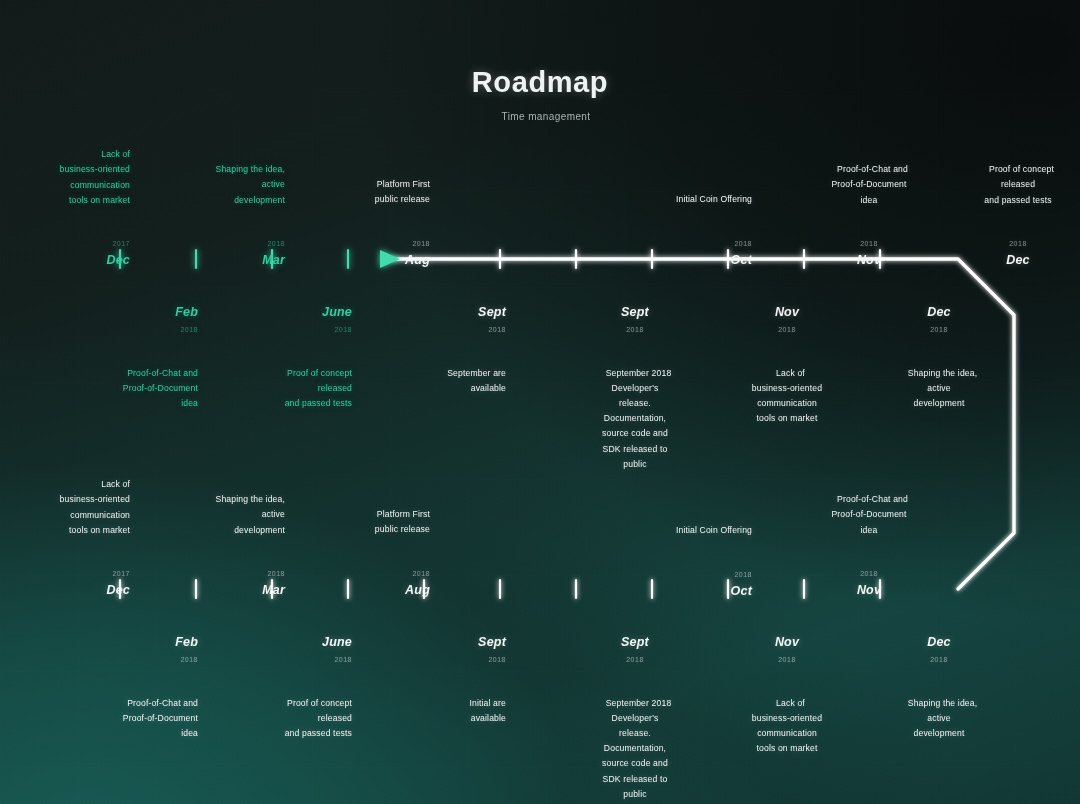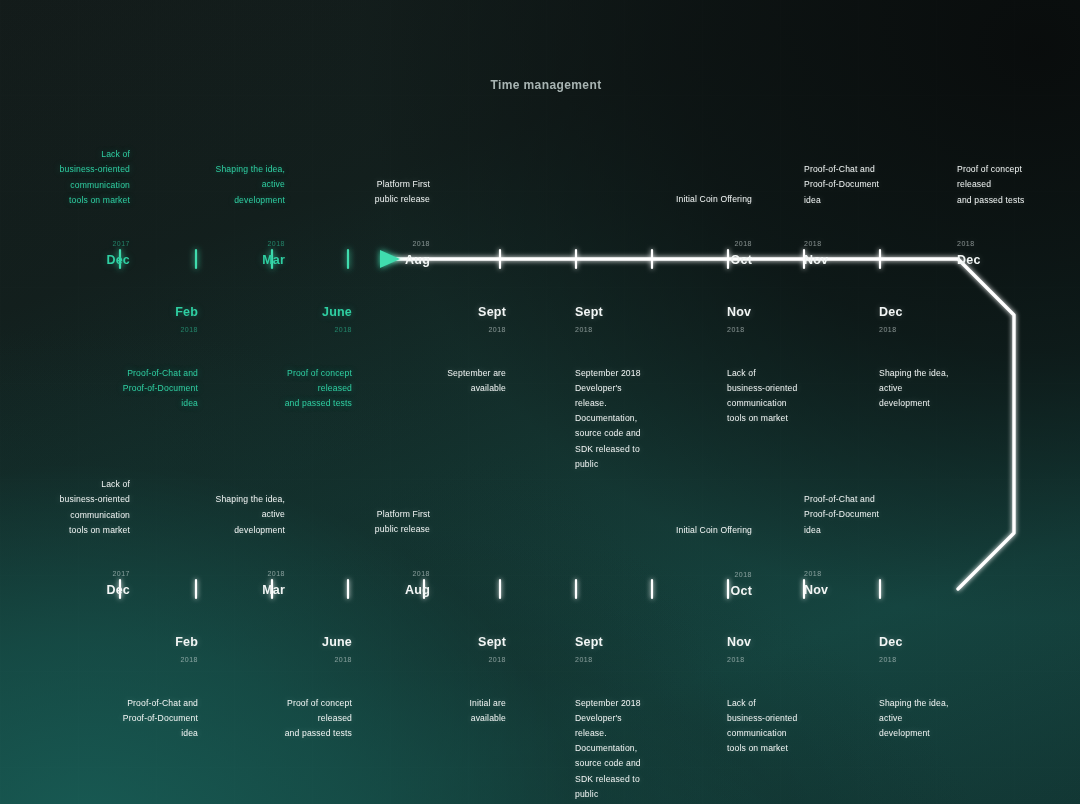--- a/index.html
+++ b/index.html
@@ -41,22 +41,22 @@
   }
   .title {
     font-size: 29px;
     font-weight: bold;
     color: #eef3f2;
     letter-spacing: 0.6px;
     text-shadow: 0 0 10px rgba(255,255,255,0.28);
   }
   .subtitle {
     margin-top: 12px;
-    font-size: 12px;
-    font-weight: bold;
+    font-size: 10px;
+    font-weight: normal;
     color: #c9d6d4;
     letter-spacing: 0.4px;
     opacity: 0.82;
     padding-left: 12px;
   }
 
   svg.wires {
     position: absolute;
     inset: 0;
     width: 1080px;
@@ -65,50 +65,52 @@
   }
 
   
   .lbl {
     position: absolute;
     font-size: 8.6px;
     line-height: 15.2px;
     letter-spacing: 0.15px;
     white-space: pre-line;
   }
-  .desc { font-weight: normal; }
+  .desc { font-weight: normal; margin-left: 7px; }
   .year {
     font-size: 7px;
     letter-spacing: 0.5px;
     opacity: 0.55;
     line-height: 13px;
   }
   .month {
     font-size: 12.5px;
     font-weight: bold;
     line-height: 19px;
     letter-spacing: 0.2px;
+    font-style: italic;
   }
 
   .teal  { color: #2fcfa2; text-shadow: 0 0 7px rgba(47,207,162,0.35); }
   .white { color: #f2f6f5; text-shadow: 0 0 7px rgba(255,255,255,0.25); }
   .teal .year  { color: #2fcfa2; }
   .white .year { color: #dfe8e7; }
 
   .ar { text-align: right; }
-  .al { text-align: left; }
+  .al { text-align: center; }
 
   .gap { display: block; height: 13px; }
 </style>
 </head>
 <body>
 
 <div id="stage">
 
   <div class="header">
+    <div class="title">Roadmap</div>
     <div class="subtitle">Time management</div>
   </div>
 
   <svg class="wires" viewBox="0 0 1080 804">
     <defs>
       <filter id="glowW" x="-60%" y="-600%" width="220%" height="1300%">
         <feGaussianBlur stdDeviation="2.6" result="b"></feGaussianBlur>
         <feMerge>
             <feMergeNode in="b"></feMergeNode>
             <feMergeNode in="SourceGraphic"></feMergeNode>

